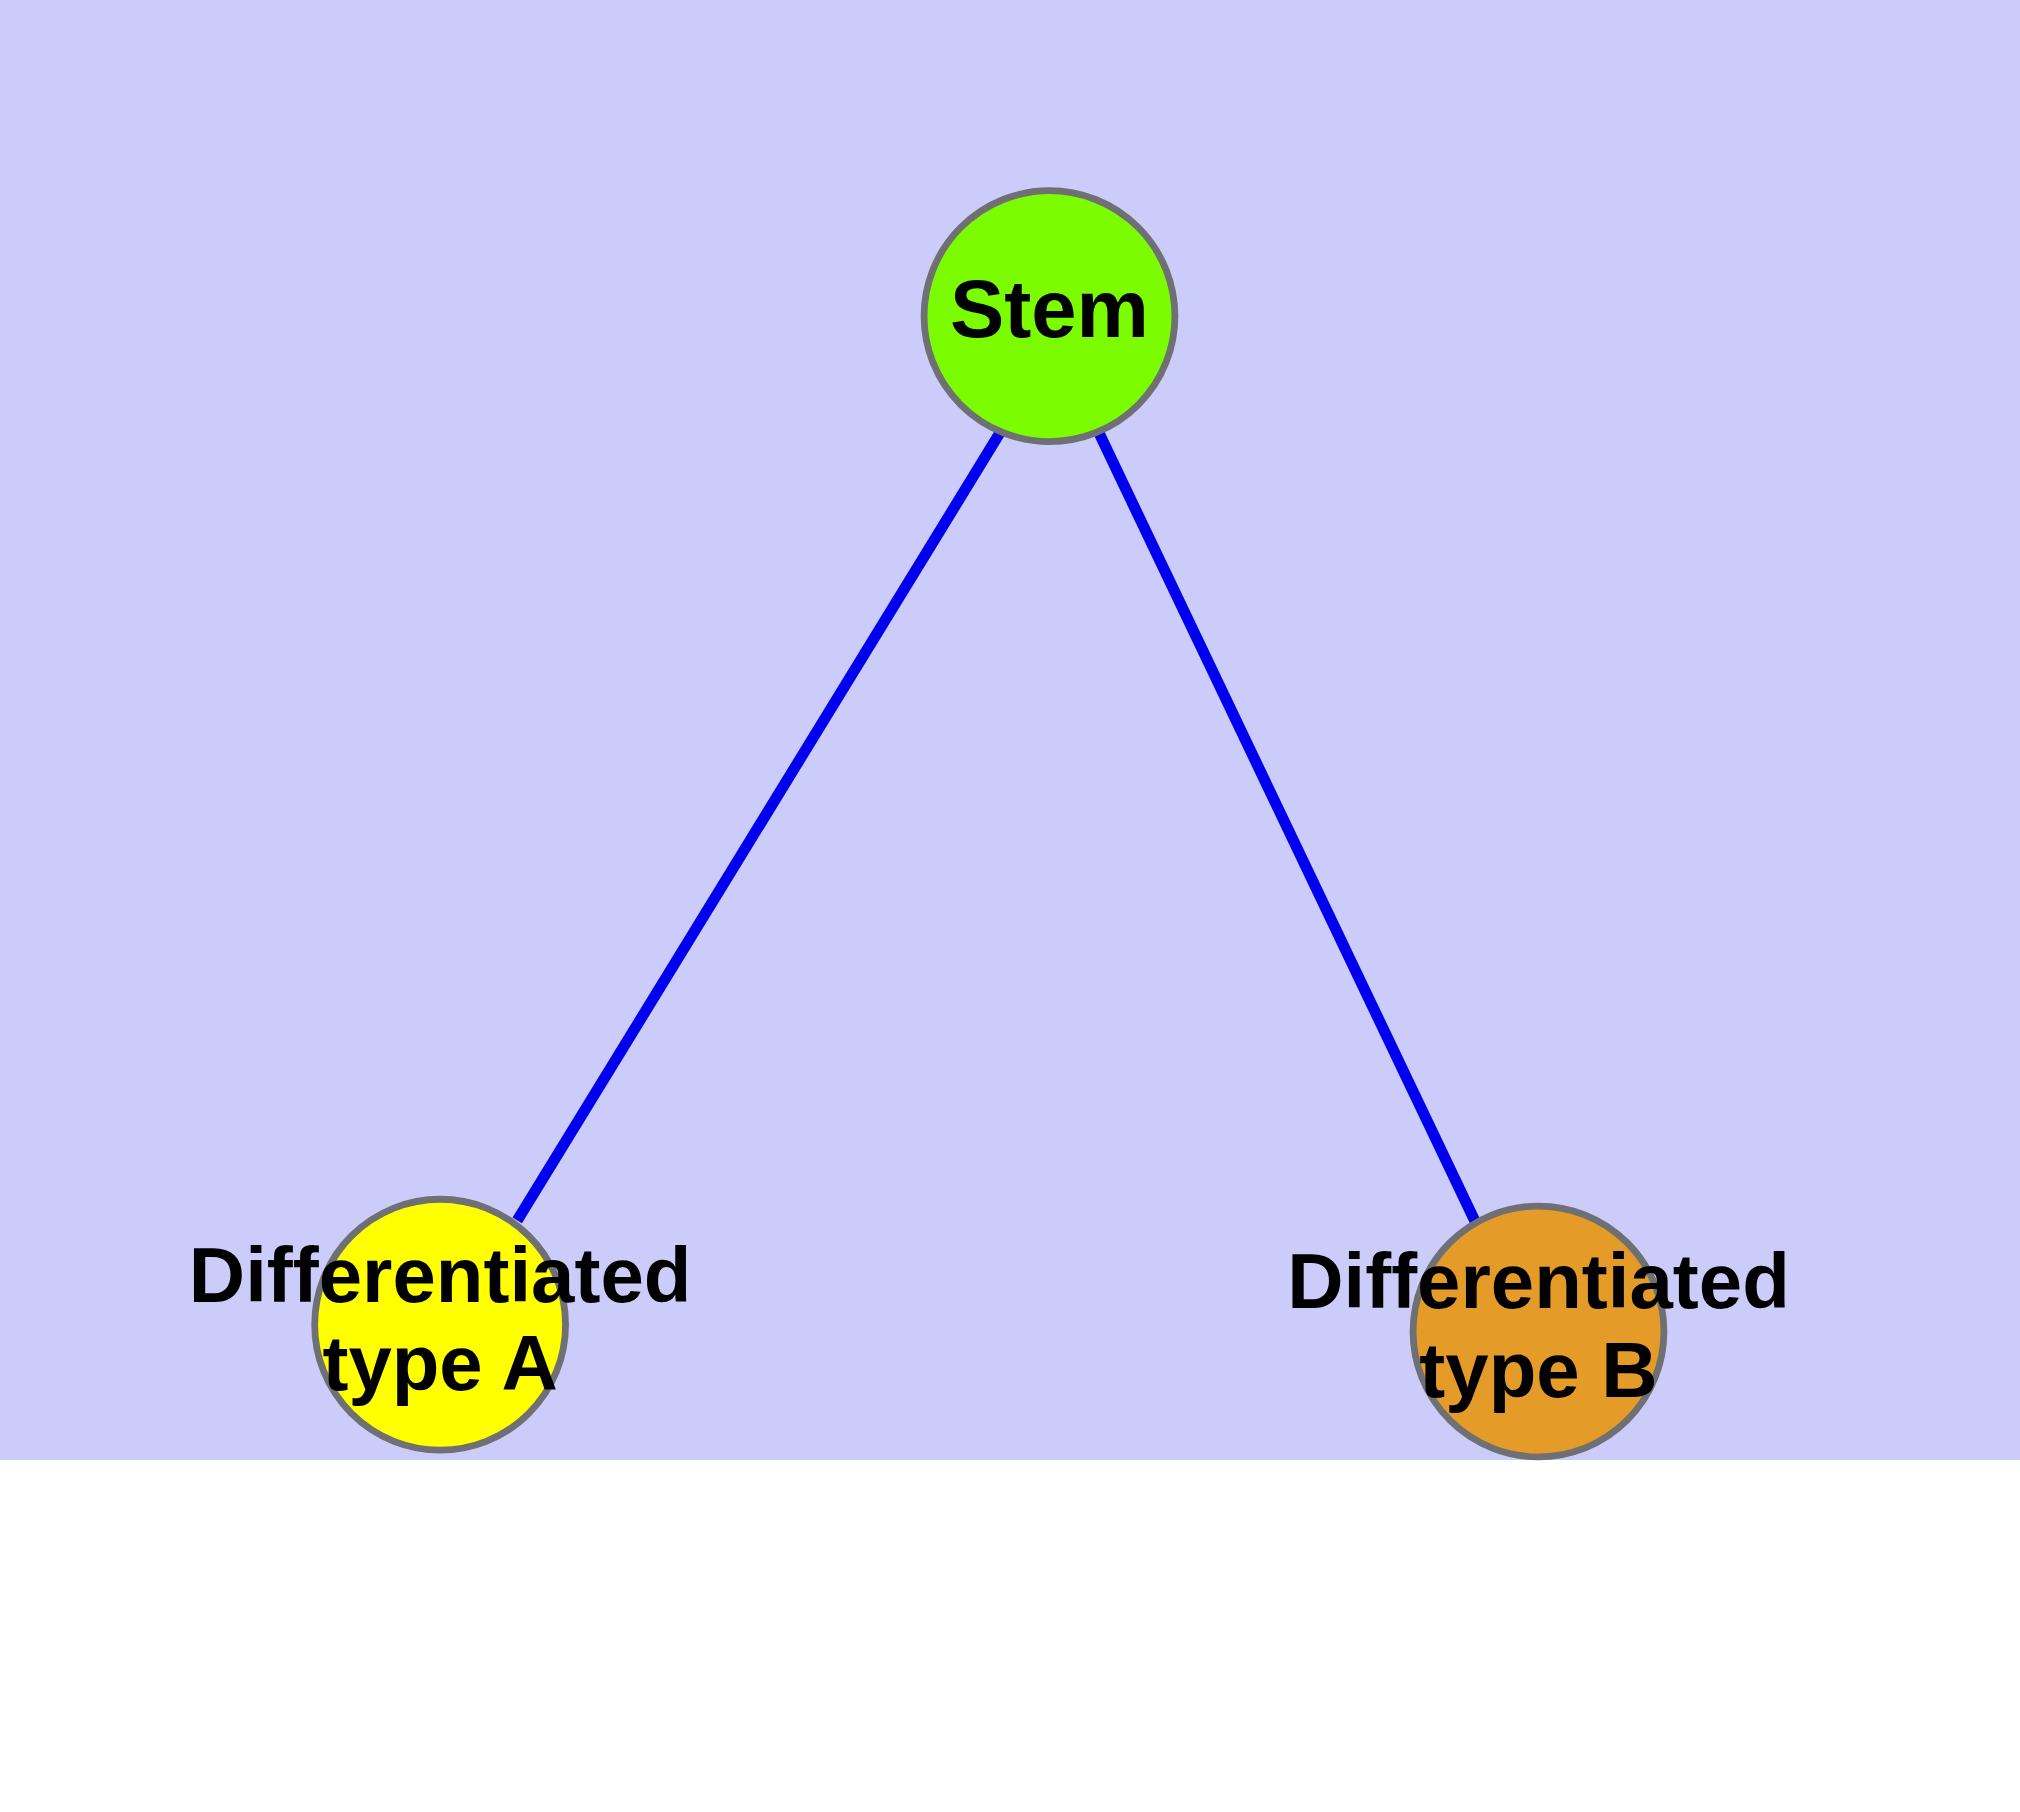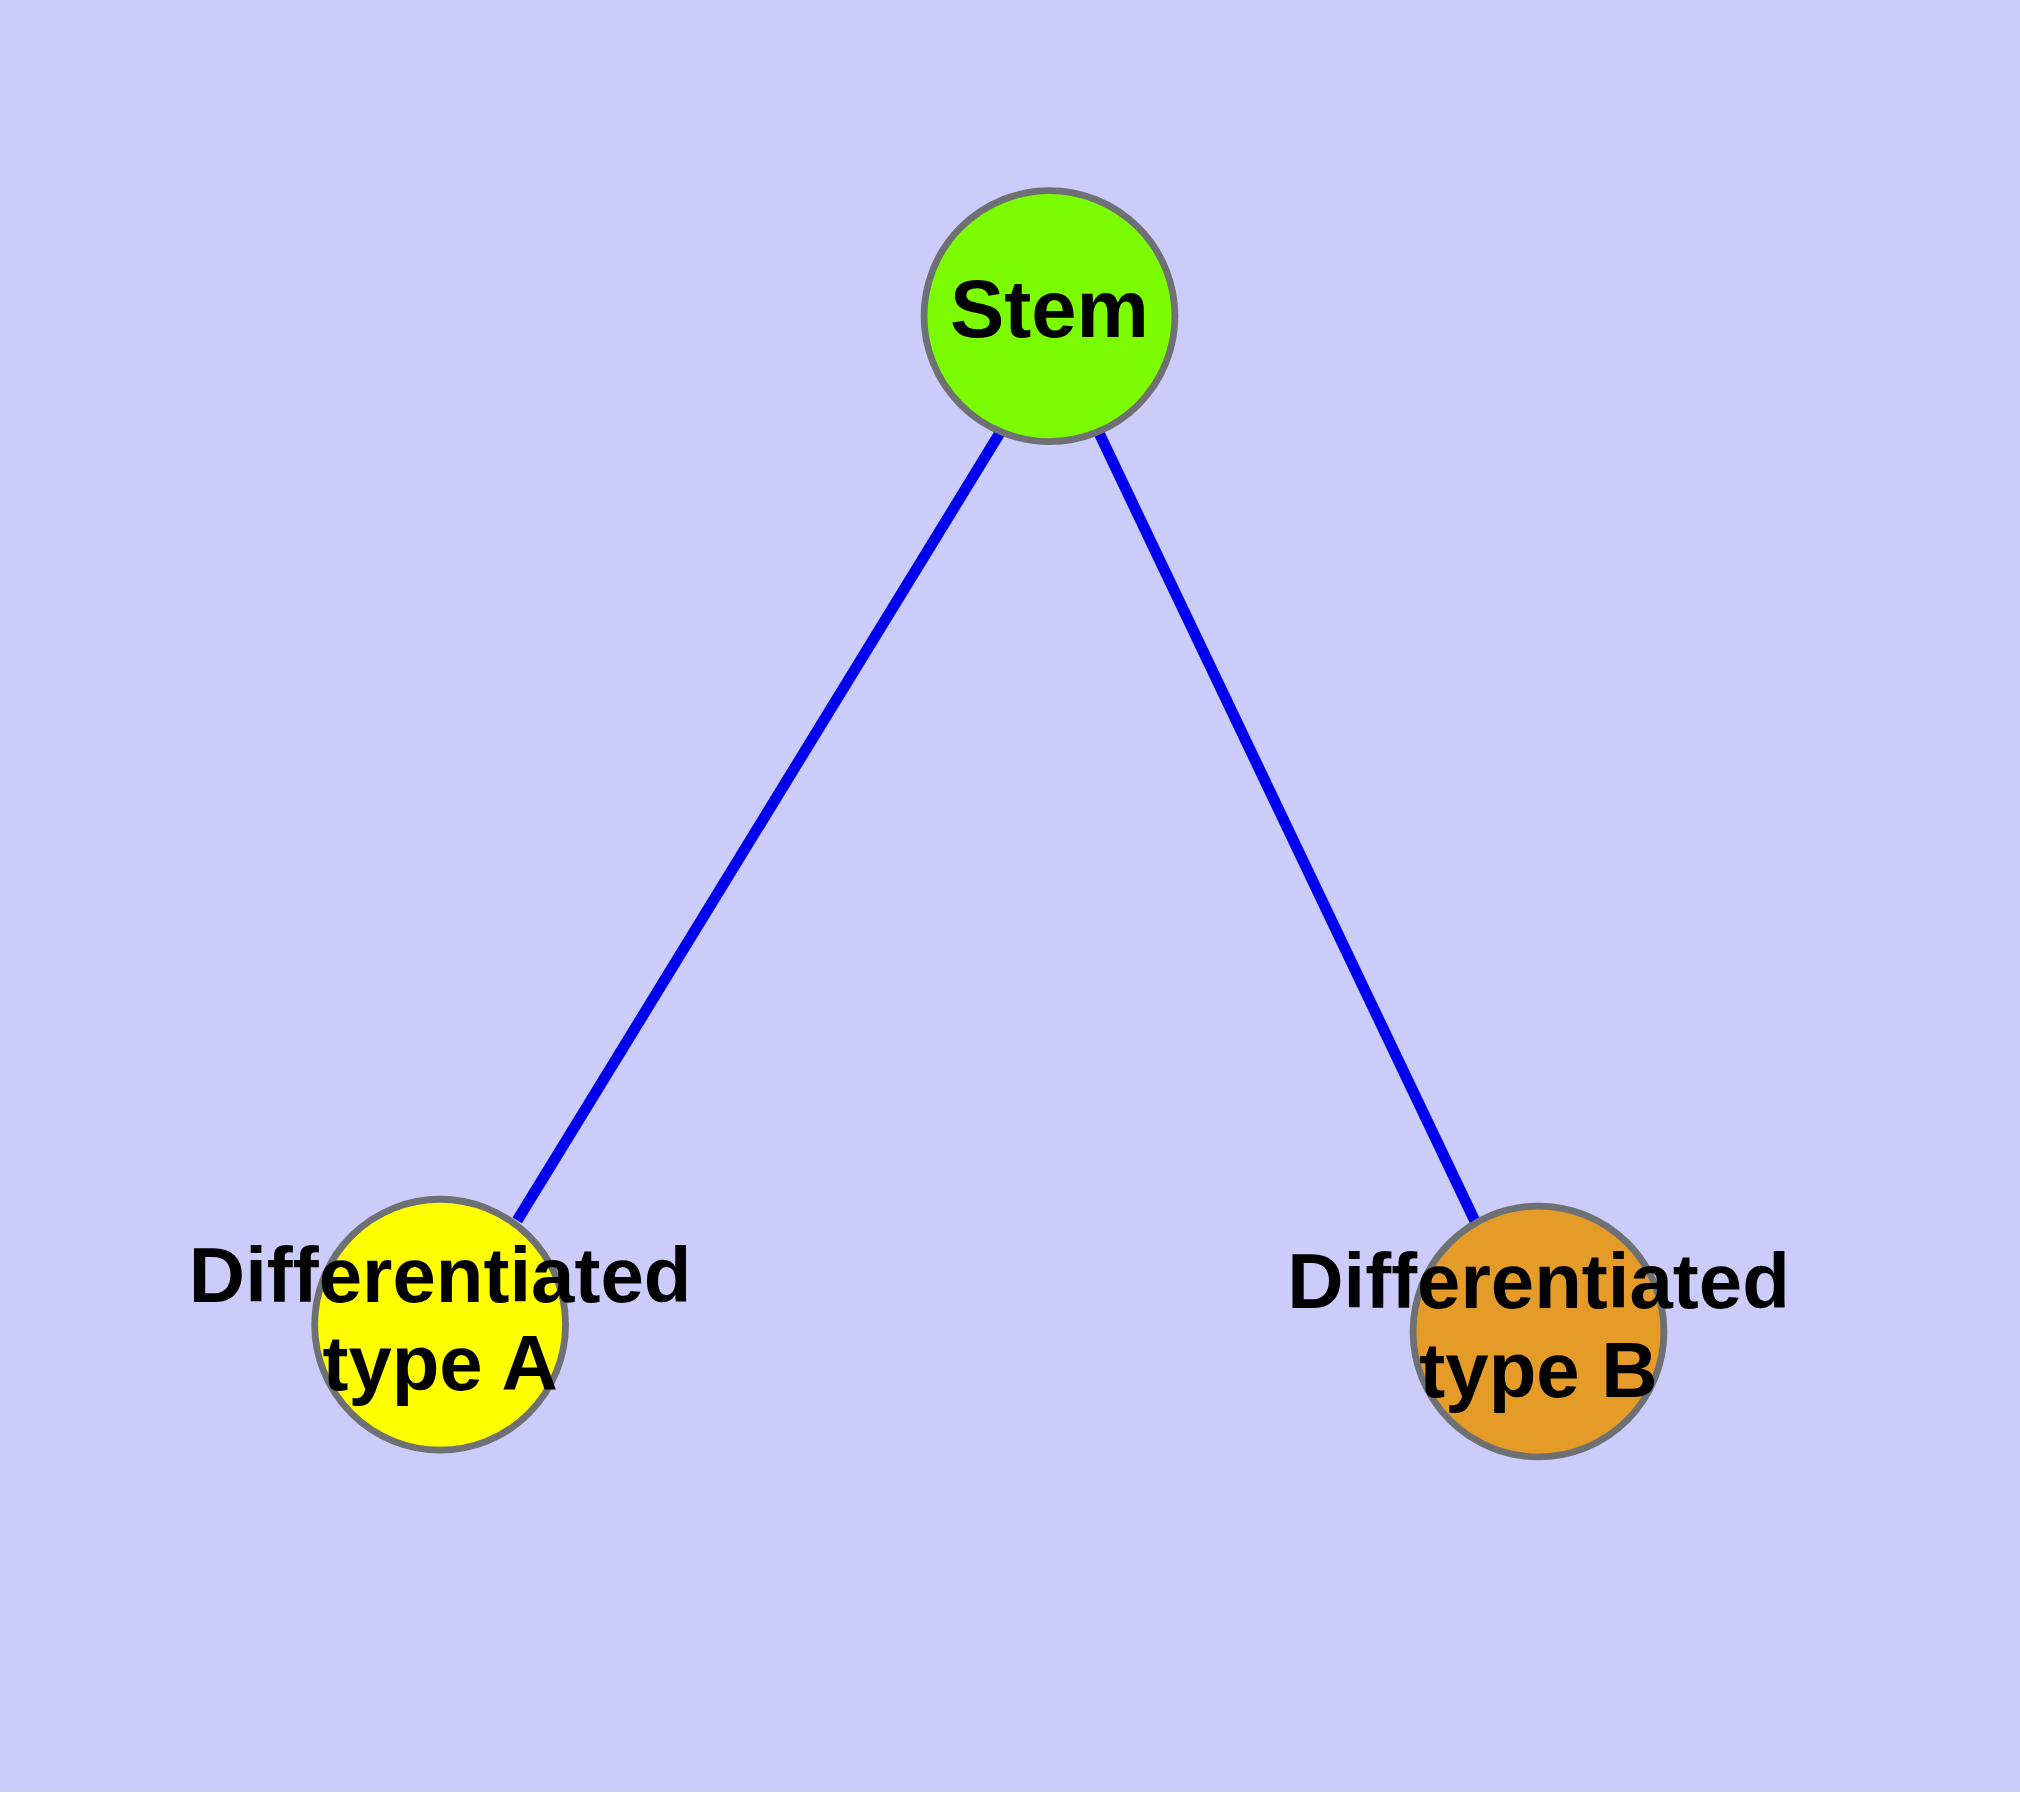--- a/index.html
+++ b/index.html
@@ -9,21 +9,21 @@
   }
   body {
     width: 2021px;
     height: 1812px;
     overflow: hidden;
     font-family: "Liberation Sans", sans-serif;
   }
   #graph-canvas {
     position: relative;
     width: 2021px;
-    height: 1792px;
+    height: 1460px;
     background: #ccccfa;
   }
   #graph-svg {
     position: absolute;
     left: 0;
     top: 0;
     width: 2021px;
     height: 1812px;
     display: block;
   }

